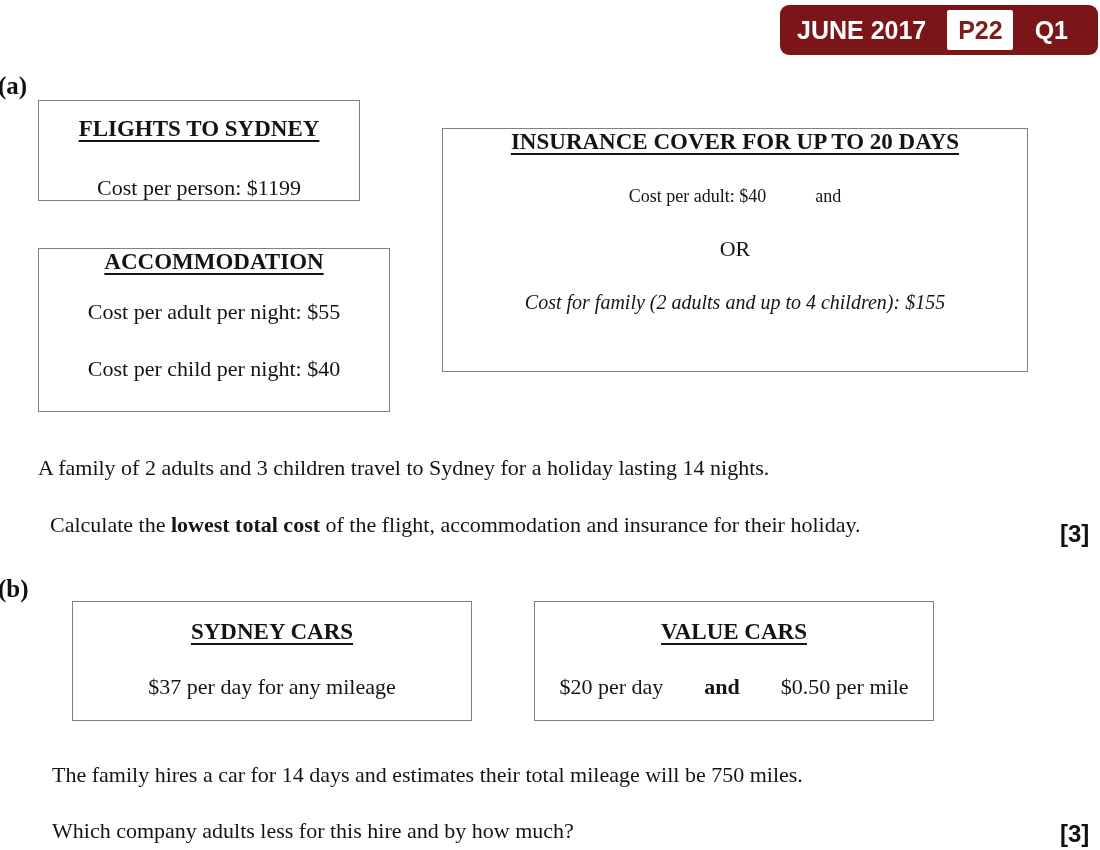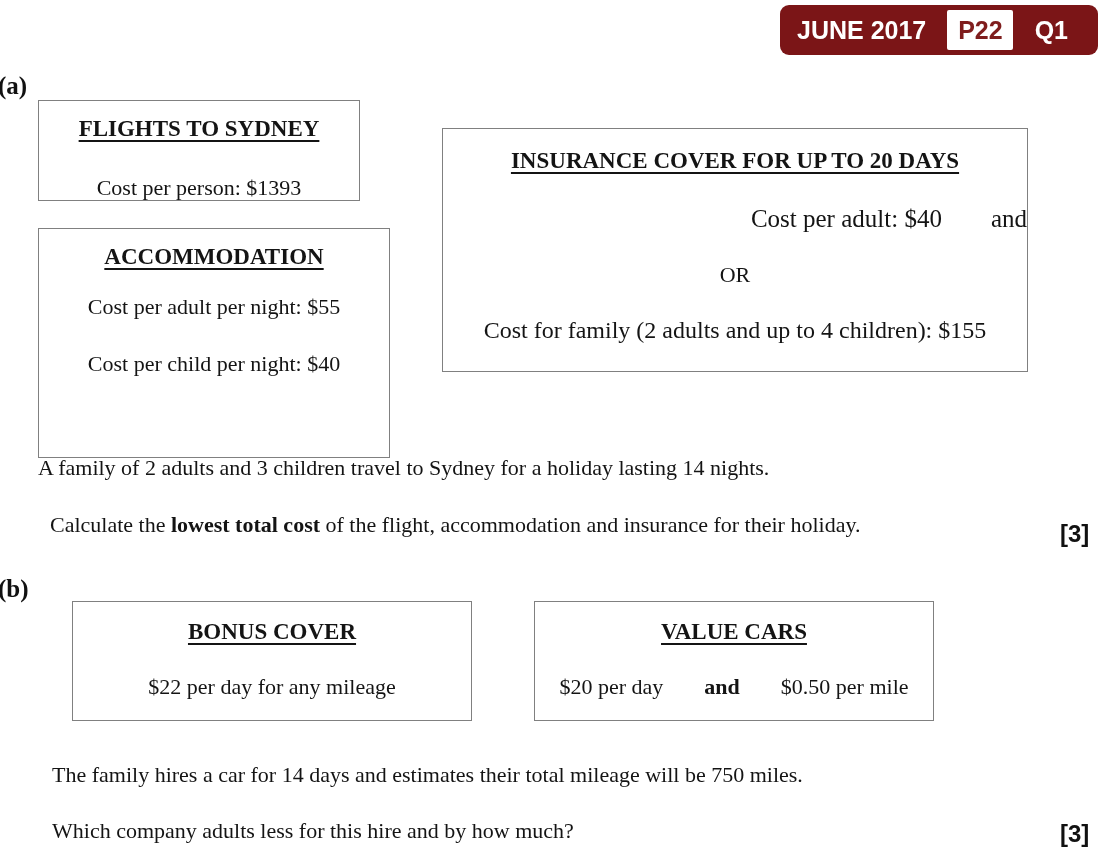--- a/index.html
+++ b/index.html
@@ -45,31 +45,31 @@
     text-decoration:underline;
     text-decoration-thickness:2px;
     text-underline-offset:4px;
     display:inline-block;
   }
   .box-line { font-size:22px; }
 
   .box-flights       { left:38px;  top:100px; width:322px; height:101px; padding-top:15px; }
   .box-flights .box-line { margin-top:33px; }
 
-  .box-accommodation { left:38px;  top:228px; width:352px; height:230px; padding-top:15px; }
+  .box-accommodation { left:38px;  top:248px; width:352px; height:164px; }
   .box-accommodation .line-1 { margin-top:24px; }
   .box-accommodation .line-2 { margin-top:31px; }
 
-  .box-insurance     { left:442px; top:128px; width:586px; height:244px; padding-top:19px; }
+  .box-insurance     { left:442px; top:128px; width:586px; height:244px; }
   .box-insurance .option-row {
-    margin-top:31px; display:flex; justify-content:flex-end; gap:49px;
-    font-size:25px;
+    margin-top:31px; display:flex; justify-content:center; gap:49px;
+    font-size:18px;
   }
   .box-insurance .or-row { margin-top:29px; font-size:22px; }
-  .box-insurance .family-row { margin-top:29px; font-size:24px; }
+  .box-insurance .family-row { margin-top:29px; font-size:20px;font-style:italic; }
 
   .box-bonus { left:72px;  top:601px; width:400px; height:120px; padding-top:17px; }
   .box-bonus .box-line { margin-top:29px; }
 
   .box-value { left:534px; top:601px; width:400px; height:120px; padding-top:17px; }
   .box-value .rate-row {
     margin-top:29px; display:flex; justify-content:center; gap:41px;
     font-size:22px;
   }
   .bold { font-weight:700; }
@@ -98,21 +98,21 @@
   <div class="badge" style="background: rgb(123, 21, 23); color: rgb(255, 255, 255);">
     <span>JUNE 2017</span>
     <span class="paper-box">P22</span>
     <span>Q1</span>
   </div>
 
   <div class="part-label label-a">(a)</div>
 
   <div class="box box-flights">
     <div><span class="box-title">FLIGHTS TO SYDNEY</span></div>
-    <div class="box-line">Cost per person: $1393</div>
+    <div class="box-line">Cost per person: $1199</div>
   </div>
 
   <div class="box box-accommodation">
     <div><span class="box-title">ACCOMMODATION</span></div>
     <div class="box-line line-1">Cost per adult per night: $55</div>
     <div class="box-line line-2">Cost per child per night: $40</div>
   </div>
 
   <div class="box box-insurance">
     <div><span class="box-title">INSURANCE COVER FOR UP TO 20 DAYS</span></div>
@@ -124,22 +124,22 @@
     <div class="family-row">Cost for family (2 adults and up to 4 children): $155</div>
   </div>
 
   <p class="para para-a1">A family of 2 adults and 3 children travel to Sydney for a holiday lasting 14 nights.</p>
   <p class="para para-a2"><span>Calculate the </span><span class="bold">lowest total cost</span><span> of the flight, accommodation and insurance for their holiday.</span></p>
   <div class="marks marks-a">[3]</div>
 
   <div class="part-label label-b">(b)</div>
 
   <div class="box box-bonus">
-    <div><span class="box-title">BONUS COVER</span></div>
-    <div class="box-line">$22 per day for any mileage</div>
+    <div><span class="box-title">SYDNEY CARS</span></div>
+    <div class="box-line">$37 per day for any mileage</div>
   </div>
 
   <div class="box box-value">
     <div><span class="box-title">VALUE CARS</span></div>
     <div class="rate-row">
       <span>$20 per day</span>
       <span class="bold">and</span>
       <span>$0.50 per mile</span>
     </div>
   </div>

